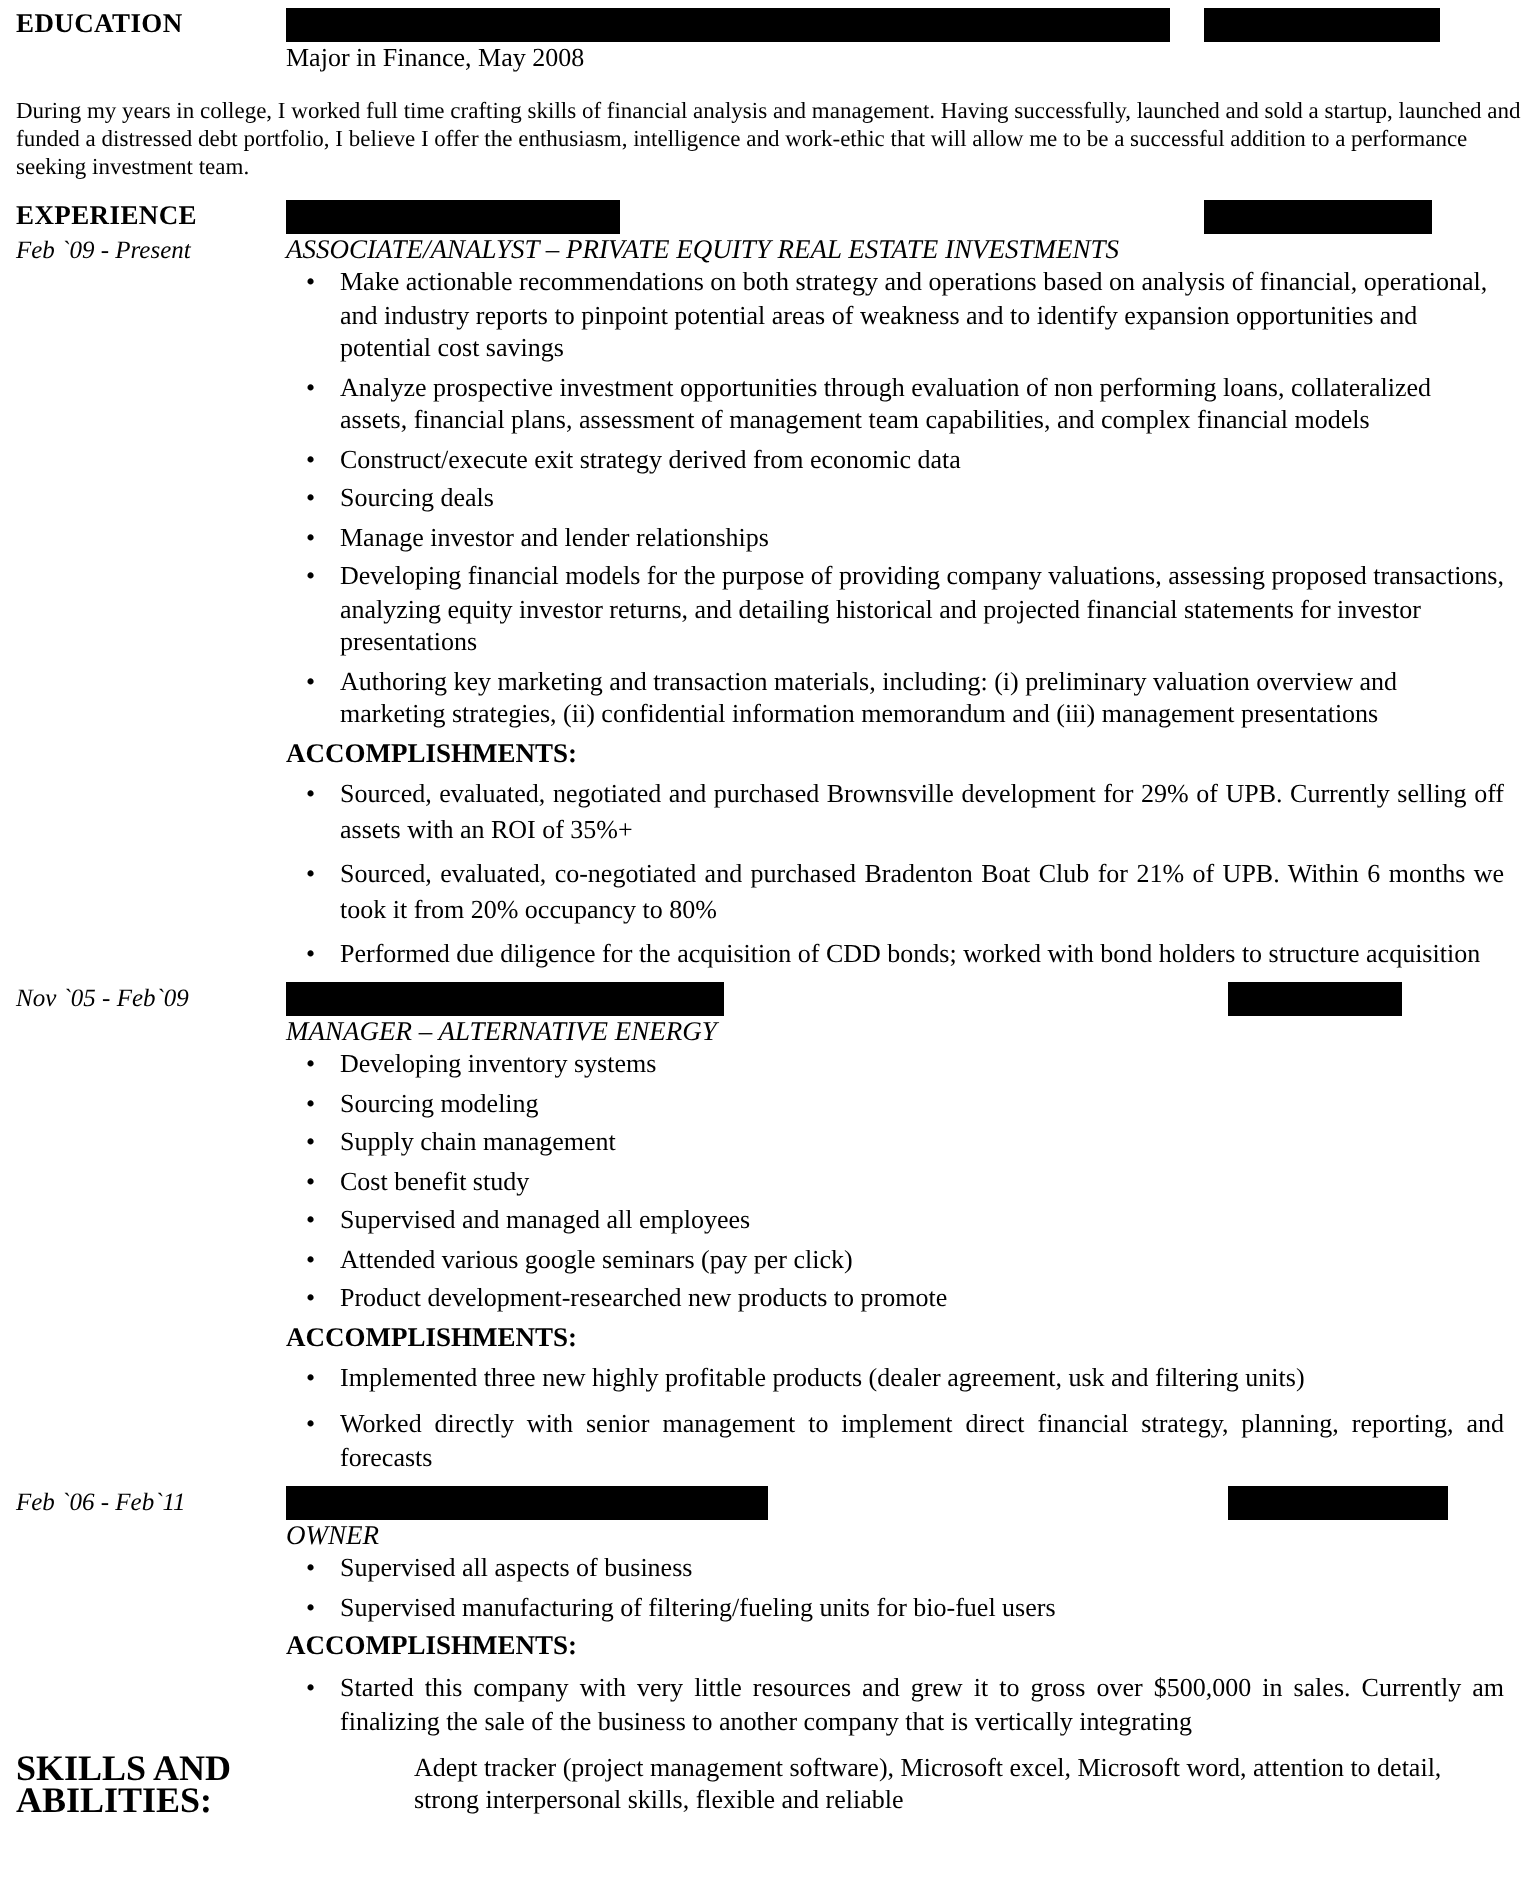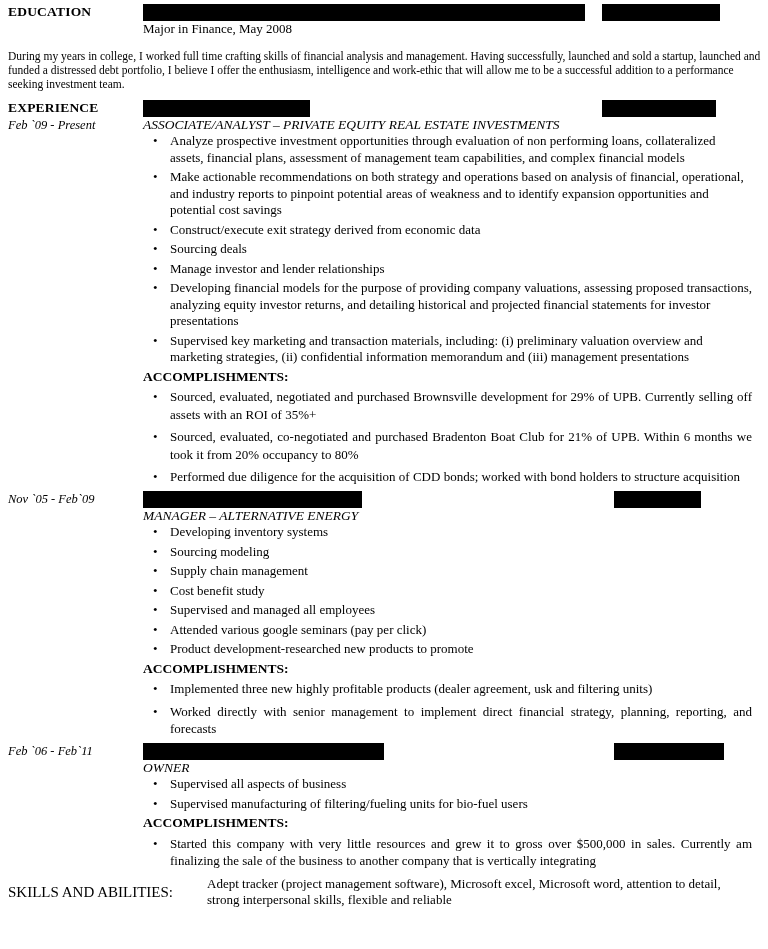--- a/index.html
+++ b/index.html
@@ -3,35 +3,35 @@
 <meta charset="utf-8">
 <style>
   html, body { margin:0; padding:0; }
   body {
     width:768px; height:949px; overflow:hidden; box-sizing:border-box;
     background:#ffffff; color:#000000;
     font-family:"Liberation Serif", serif;
     font-size:13px; line-height:16.5px;
     padding:4px 0 0 8px;
   }
-  .row { display:flex; align-items:center; }
+  .row { display:flex; align-items:flex-start; }
   .label { width:135px; flex-shrink:0; }
   .section-h { font-weight:bold; font-size:13.5px; letter-spacing:.2px; }
   .date { font-style:italic; font-size:12.5px; }
   .content { flex:1; padding-right:16px; min-width:0; }
   .bar { background:#000000; height:17px; flex-shrink:0; }
   .push { margin-left:auto; }
   .title { font-style:italic; font-size:13.5px; }
   .summary { font-size:11.5px; line-height:14px; margin:11px 4px 9px 0; }
   ul.duties { list-style:none; margin:0; padding:0; }
   ul.duties li { position:relative; padding-left:27px; margin-bottom:3px; }
   ul.duties li::before { content:"\2022"; position:absolute; left:10px; }
   ul.duties.acc li { text-align:justify; line-height:17.5px; margin-bottom:5px; }
   .acc-h { font-weight:bold; font-size:13.5px; margin:1px 0 3px; }
-  .skills-row .label { width:199px; font-weight:normal; font-size:15px; }
+  .skills-row .label { width:199px; font-weight:bold; font-size:18px; }
   .skills-row { margin-top:1px; }
 </style>
 </head>
 <body>
 
 <div class="row">
   <div class="label section-h">EDUCATION</div>
   <span class="bar" style="width:442px;"></span>
   <span class="bar push" style="width:118px; margin-right:48px;"></span>
 </div>
@@ -50,27 +50,27 @@
 </div>
 
 <div class="row">
   <div class="label date">Feb `09 - Present</div>
   <div class="content title">ASSOCIATE/ANALYST – PRIVATE EQUITY REAL ESTATE INVESTMENTS</div>
 </div>
 <div class="row">
   <div class="label"></div>
   <div class="content">
     <ul class="duties">
+      <li>Make actionable recommendations on both strategy and operations based on analysis of financial, operational, and industry reports to pinpoint potential areas of weakness and to identify expansion opportunities and potential cost savings</li>
       <li>Analyze prospective investment opportunities through evaluation of non performing loans, collateralized assets, financial plans, assessment of management team capabilities, and complex financial models</li>
-      <li>Make actionable recommendations on both strategy and operations based on analysis of financial, operational, and industry reports to pinpoint potential areas of weakness and to identify expansion opportunities and potential cost savings</li>
       <li>Construct/execute exit strategy derived from economic data</li>
       <li>Sourcing deals</li>
       <li>Manage investor and lender relationships</li>
       <li>Developing financial models for the purpose of providing company valuations, assessing proposed transactions, analyzing equity investor returns, and detailing historical and projected financial statements for investor presentations</li>
-      <li>Supervised key marketing and transaction materials, including: (i) preliminary valuation overview and marketing strategies, (ii) confidential information memorandum and (iii) management presentations</li>
+      <li>Authoring key marketing and transaction materials, including: (i) preliminary valuation overview and marketing strategies, (ii) confidential information memorandum and (iii) management presentations</li>
     </ul>
     <div class="acc-h">ACCOMPLISHMENTS:</div>
     <ul class="duties acc">
       <li>Sourced, evaluated, negotiated and purchased Brownsville development for 29% of UPB. Currently selling off assets with an ROI of 35%+</li>
       <li>Sourced, evaluated, co-negotiated and purchased Bradenton Boat Club for 21% of UPB.  Within 6 months we took it from 20% occupancy to 80%</li>
       <li>Performed due diligence for the acquisition of CDD bonds; worked with bond holders to structure acquisition</li>
     </ul>
   </div>
 </div>
 

